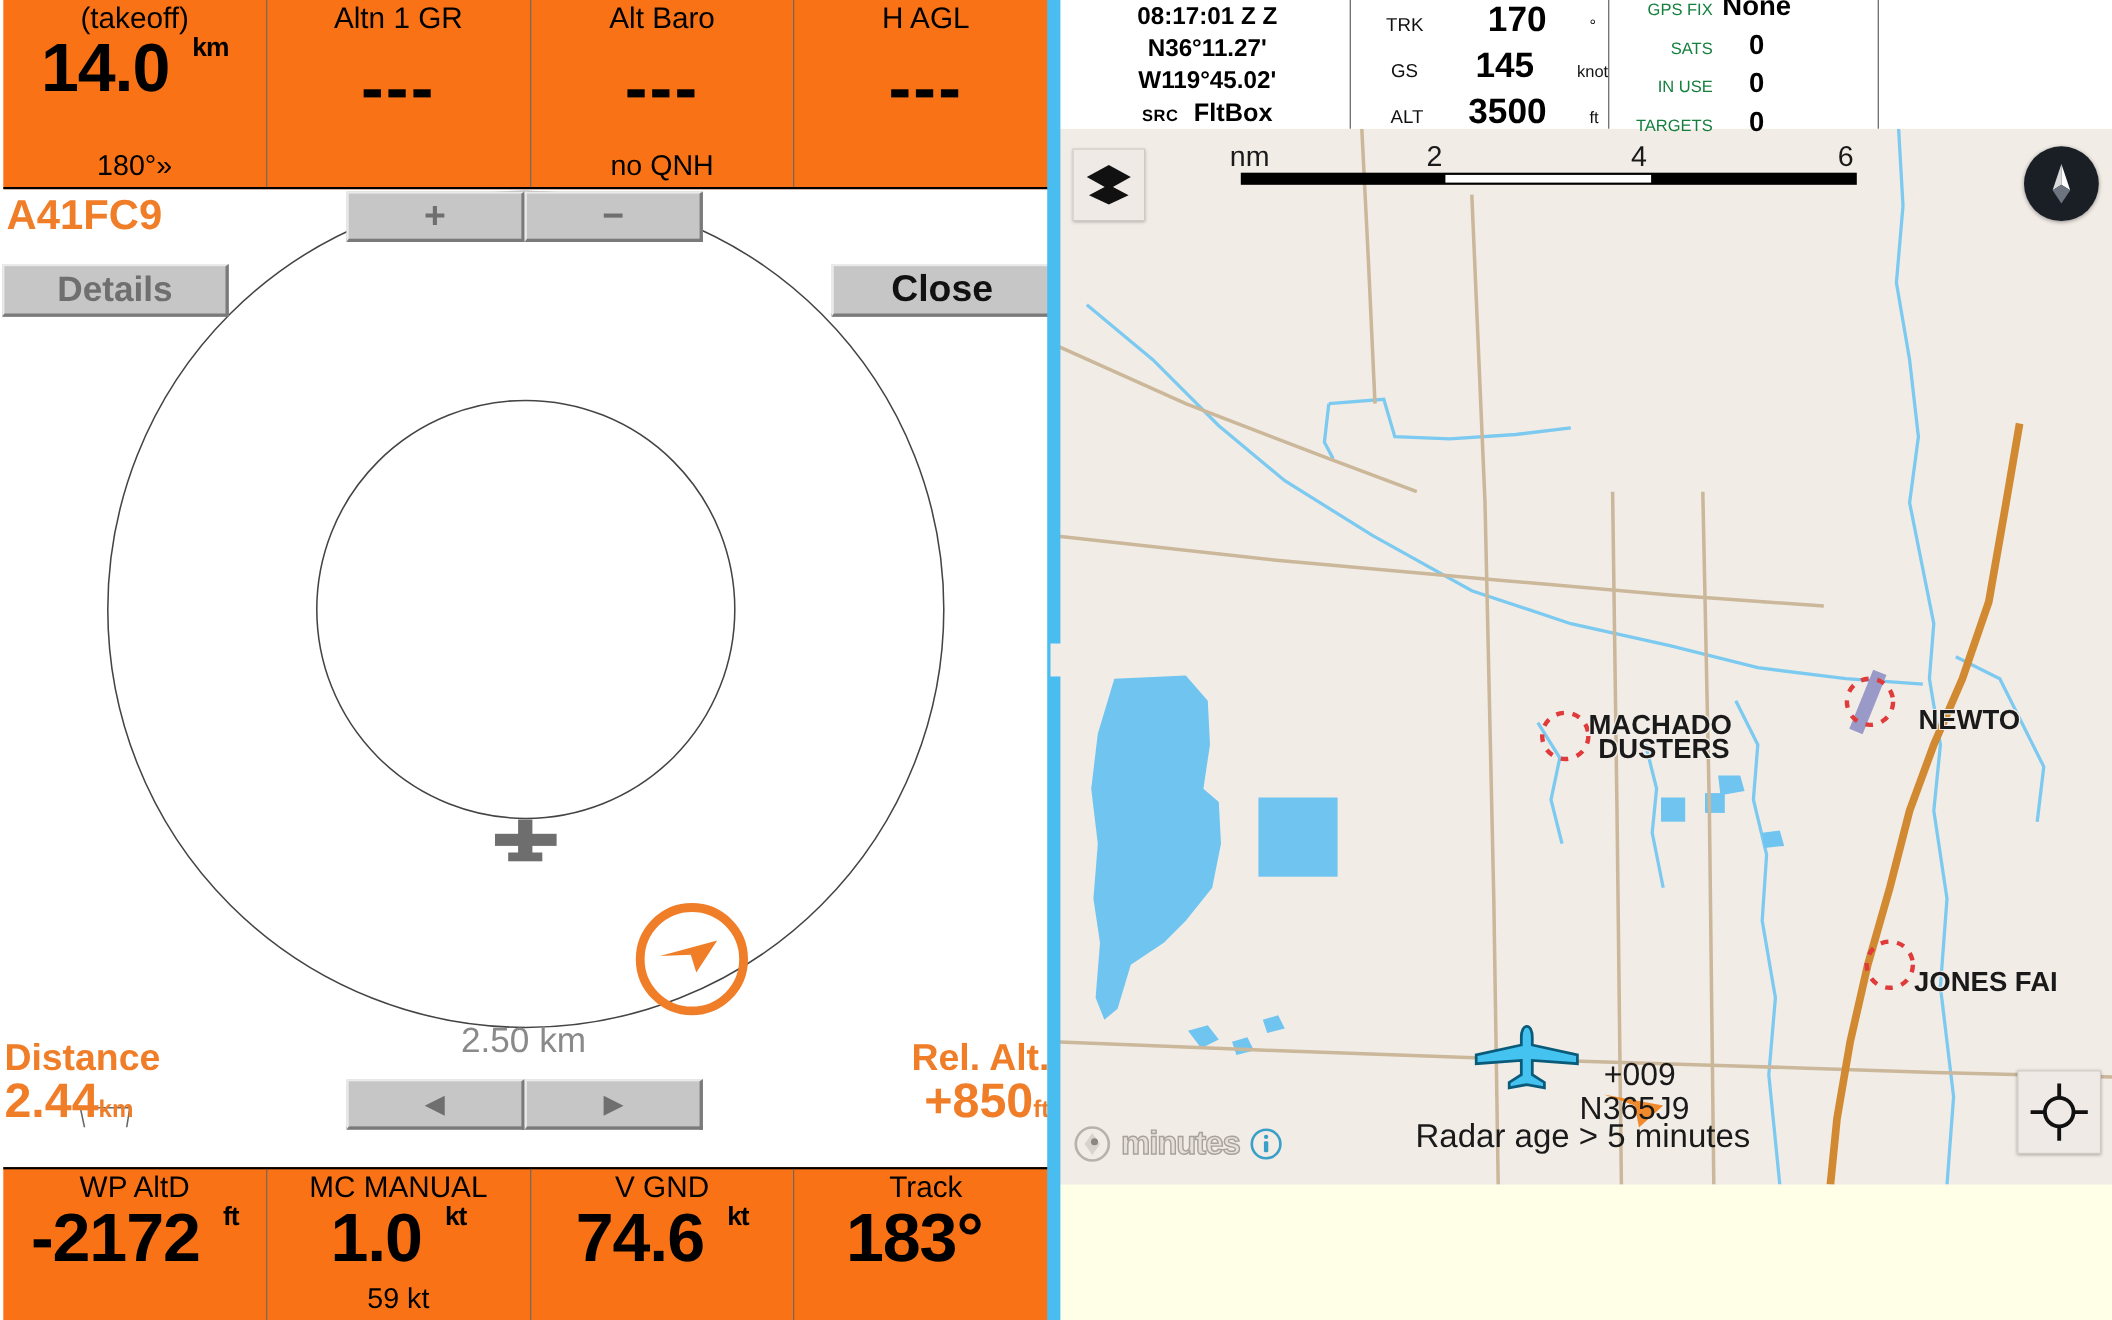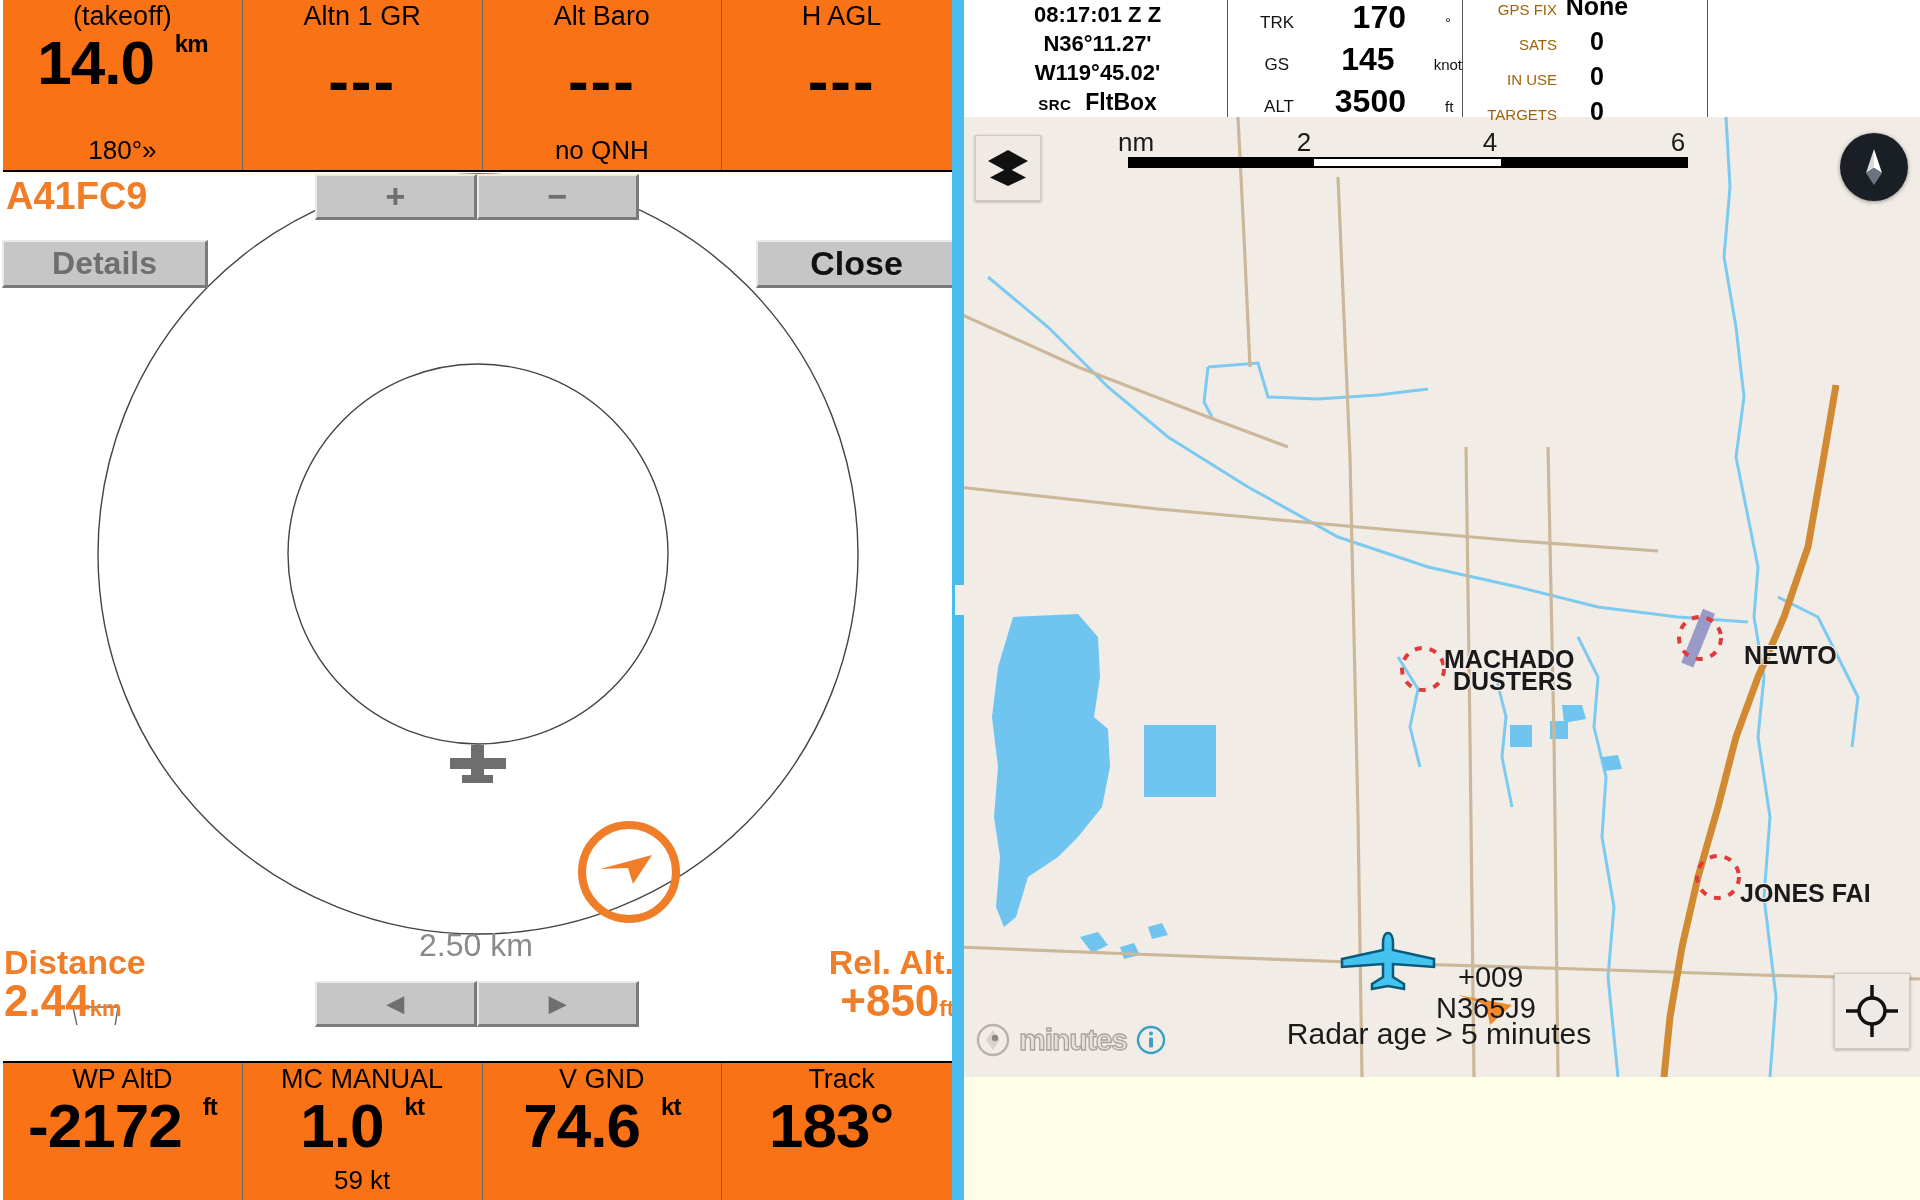--- a/index.html
+++ b/index.html
@@ -160,21 +160,21 @@
     line-height: 1.0; margin: 5px 0; padding-left: 8px; gap: 34px;
   }
   .nav-key { font-size: 17px; color: #111; width: 58px; text-align: right; }
   .nav-val { font-size: 32px; font-weight: bold; color: #000; width: 78px; text-align: right; }
   .nav-unit { font-size: 15px; color: #111; margin-left: 5px; }
 
   .gps-line {
     display: flex; align-items: baseline; justify-content: flex-start;
     line-height: 1.0; margin: 5px 0; padding-left: 12px;
   }
-  .gps-key { font-size: 15px; color: #a16207; width: 82px; text-align: right; }
+  .gps-key { font-size: 15px; color: #15803d; width: 82px; text-align: right; }
   .gps-val { font-size: 25px; font-weight: bold; color: #000; width: 80px; text-align: center; }
 
   
   #map-area {
     position: absolute; left: 0; top: 117px; width: 962px; height: 960px;
     background: #f2ece7; overflow: hidden;
   }
   #map-svg { position: absolute; left: 0; top: 0; }
 
   

